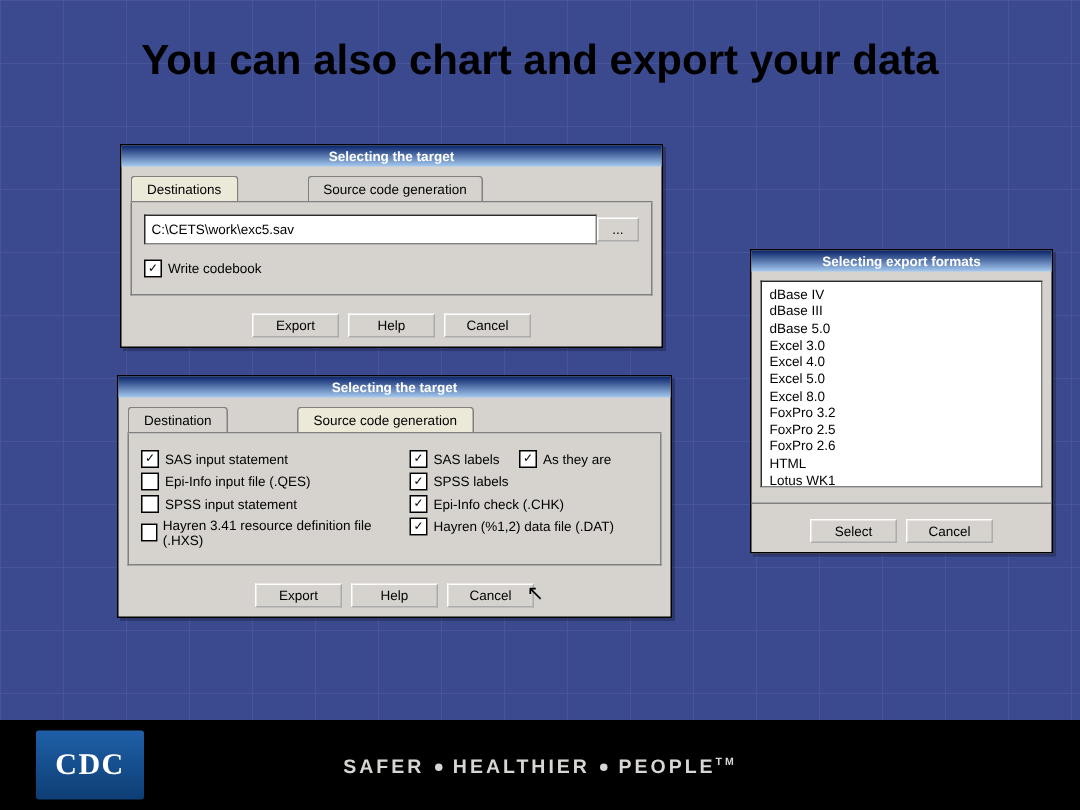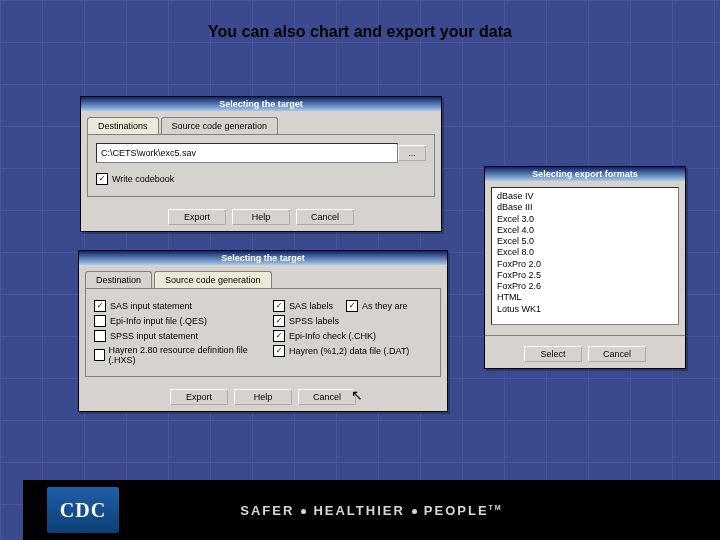--- a/index.html
+++ b/index.html
@@ -1,43 +1,43 @@
 <!DOCTYPE html>
 <html><head>
 <meta charset="utf-8">
 <style>
   html,body{margin:0;padding:0;width:720px;height:540px;overflow:hidden;font-family:Arial,Helvetica,sans-serif;}
   .stage{position:relative;width:720px;height:540px;background:#3b4a8f;}
   .grid{position:absolute;inset:0;background-image:
     linear-gradient(#515fa0 1px,transparent 1px),
     linear-gradient(90deg,#515fa0 1px,transparent 1px);
     background-size:42px 42px;opacity:0.6;}
-  .headline{position:absolute;top:22px;left:0;right:0;text-align:center;font-weight:900;font-size:16px;line-height:1.25;color:#000;font-family:Verdana,Arial,sans-serif;}
+  .headline{position:absolute;top:22px;left:0;right:0;text-align:center;font-weight:900;font-size:28px;line-height:1.25;color:#000;font-family:Verdana,Arial,sans-serif;}
   .win{position:absolute;background:#d6d3ce;border:1px solid #000;box-shadow:2px 2px 0 rgba(0,0,0,0.25);font-family:Tahoma,Arial,sans-serif;font-size:9px;color:#000;}
   .titlebar{background:linear-gradient(#0a246a,#a6caf0);color:#fff;padding:2px 4px;font-weight:bold;font-size:9px;text-align:center;}
-  .tabs{display:flex;border-bottom:1px solid #808080;margin:6px 6px 0 6px;}
+  .tabs{display:flex;border-bottom:1px solid #808080;margin:6px 6px 0 6px;gap:44px;}
   .tab{padding:3px 10px;border:1px solid #808080;border-bottom:none;background:#d6d3ce;margin-right:2px;border-radius:3px 3px 0 0;}
   .tab.active{background:#ece9d8;}
   .panel{margin:0 6px 6px 6px;padding:8px;border:1px solid #808080;border-top:none;background:#d6d3ce;}
   .textfield{display:inline-block;background:#fff;border:1px inset #808080;padding:2px 4px;height:14px;line-height:14px;}
   .btn{display:inline-block;background:#d6d3ce;border:1px outset #fff;padding:2px 8px;min-width:40px;text-align:center;cursor:default;font-size:9px;}
   .btnrow{display:flex;justify-content:center;gap:6px;padding:6px;}
   .chk{display:flex;align-items:center;gap:4px;margin:3px 0;}
   .chkbox{width:10px;height:10px;border:1px solid #000;background:#fff;display:inline-flex;align-items:center;justify-content:center;font-size:8px;line-height:8px;}
   .cols{display:flex;gap:20px;}
   .col{flex:1;}
   .listbox{background:#fff;border:1px inset #808080;padding:3px 5px;height:130px;overflow:hidden;font-size:9px;line-height:1.25;}
-  .footer{position:absolute;left:0;right:0;bottom:0;height:60px;background:#000;display:flex;align-items:center;justify-content:space-between;padding:0 24px;box-sizing:border-box;margin-left:23px;}
+  .footer{position:absolute;left:0;right:0;bottom:0;height:60px;background:#000;display:flex;align-items:center;justify-content:space-between;padding:0 24px;box-sizing:border-box;}
   .cdc{width:72px;height:46px;background:linear-gradient(#1f5fa8,#0d3e74);border-radius:2px;color:#fff;font-weight:900;display:flex;align-items:center;justify-content:center;font-size:20px;letter-spacing:1px;font-family:Georgia,'Times New Roman',serif;}
   .tagline{color:#d8d6d3;font-weight:800;letter-spacing:2px;font-size:13px;font-family:Verdana,Arial,sans-serif;}
   .tagline sup{font-size:7px;vertical-align:super;}
   .dot{display:inline-block;width:5px;height:5px;background:#d8d6d3;border-radius:50%;margin:0 7px;vertical-align:middle;}
   #w1{left:80px;top:96px;width:360px;}
   #w2{left:78px;top:250px;width:368px;}
-  #w3{left:484px;top:166px;width:200px;}
+  #w3{left:500px;top:166px;width:200px;}
   .sep{border-top:1px solid #808080;margin:4px 0;}
   .cursor{position:absolute;font-size:14px;color:#000;}
 </style>
 </head>
 <body>
 
 <div class="stage">
   <div class="grid"></div>
   <div class="headline">You can also chart and export your data</div>
 
@@ -80,21 +80,21 @@
           <div class="chk">
               <span class="chkbox"></span>
               <span>Epi-Info input file (.QES)</span>
             </div>
           <div class="chk">
               <span class="chkbox"></span>
               <span>SPSS input statement</span>
             </div>
           <div class="chk">
               <span class="chkbox"></span>
-              <span>Hayren 2.80 resource definition file (.HXS)</span>
+              <span>Hayren 3.41 resource definition file (.HXS)</span>
             </div>
         </div>
         <div class="col">
           <div class="chk"><span class="chkbox">✓</span><span>SAS labels</span>&nbsp;&nbsp;<span class="chkbox">✓</span><span>As they are</span></div>
           <div class="chk">
               <span class="chkbox">✓</span>
               <span>SPSS labels</span>
             </div>
           <div class="chk">
               <span class="chkbox">✓</span>
@@ -114,25 +114,26 @@
     </div>
     <span class="cursor" style="left:272px;top:136px;">↖</span>
   </div>
 
   <div class="win" id="w3">
     <div class="titlebar">Selecting export formats</div>
     <div style="padding:6px;">
       <div class="listbox">
         <div>dBase IV</div>
         <div>dBase III</div>
+        <div>dBase 5.0</div>
         <div>Excel 3.0</div>
         <div>Excel 4.0</div>
         <div>Excel 5.0</div>
         <div>Excel 8.0</div>
-        <div>FoxPro 2.0</div>
+        <div>FoxPro 3.2</div>
         <div>FoxPro 2.5</div>
         <div>FoxPro 2.6</div>
         <div>HTML</div>
         <div>Lotus WK1</div>
 
       </div>
     </div>
     <div class="sep"></div>
     <div class="btnrow">
       <span class="btn">Select</span>

